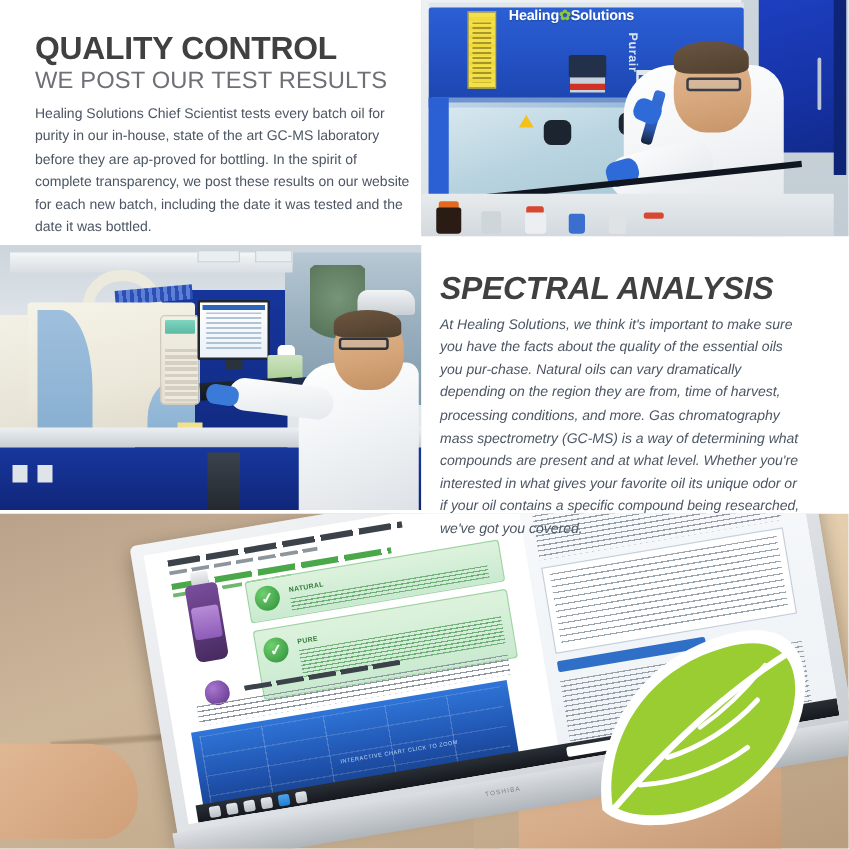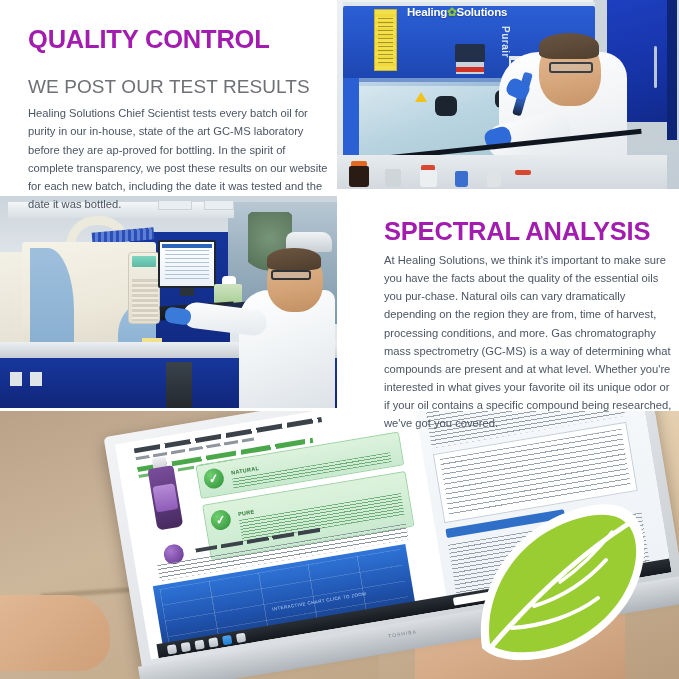--- a/index.html
+++ b/index.html
@@ -18,42 +18,42 @@
     width: 679px;
     height: 679px;
     background: #ffffff;
     overflow: hidden;
   }
 
   
   .text-panel { position: absolute; }
 
   .panel-quality  { left: 28px;  top: 26px;  width: 300px; }
-  .panel-spectral { left: 384px; top: 218px; width: 292px; }
+  .panel-spectral { left: 352px; top: 218px; width: 292px; font-style: italic; }
 
   .headline {
-    color: #a21caf;
+    color: #404040;
     font-weight: bold;
     letter-spacing: -0.2px;
     line-height: 1.02;
     text-transform: uppercase;
   }
   .panel-quality  .headline { font-size: 25.5px; }
   .panel-spectral .headline { font-size: 25.5px; }
 
   .subhead {
     color: #6e7076;
     font-size: 19px;
     font-weight: 400;
     letter-spacing: 0.1px;
     text-transform: uppercase;
     line-height: 1.12;
     margin-top: 4px;
   }
-  .panel-quality  .subhead { margin-top: 24px; }
+  .panel-quality  .subhead { margin-top: 2px; }
   .panel-spectral .subhead { margin-top: 3px; }
 
   .bodytext {
     color: #4b5563;
     font-size: 11.2px;
     line-height: 1.62;
     margin-top: 7px;
     text-align: left;
   }
 

